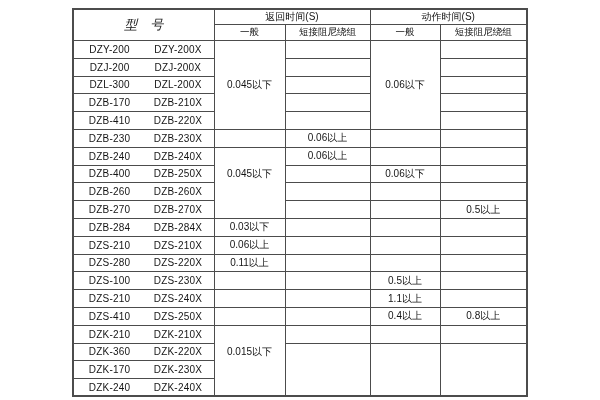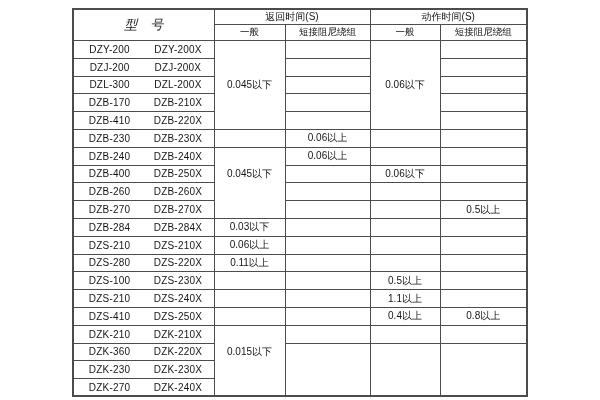--- a/index.html
+++ b/index.html
@@ -175,19 +175,19 @@
       <td></td>
       <td></td>
     </tr>
     <tr>
       <td class="model-cell"><span>DZK-360</span><span>DZK-220X</span></td>
       <td rowspan="3"></td>
       <td rowspan="3"></td>
       <td rowspan="3"></td>
     </tr>
     <tr>
-      <td class="model-cell"><span>DZK-230</span><span>DZK-230X</span></td>
+      <td class="model-cell"><span>DZK-170</span><span>DZK-230X</span></td>
     </tr>
     <tr>
-      <td class="model-cell"><span>DZK-270</span><span>DZK-240X</span></td>
+      <td class="model-cell"><span>DZK-240</span><span>DZK-240X</span></td>
     </tr>
   </tbody>
 </table>
 
 </body></html>

